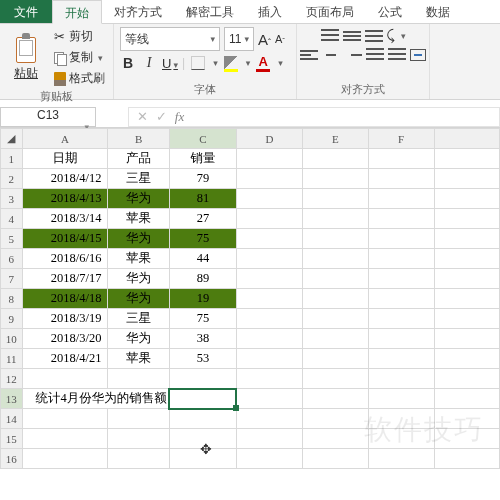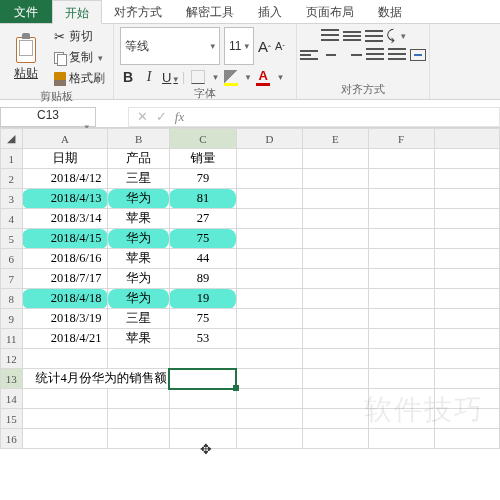--- a/index.html
+++ b/index.html
@@ -31,21 +31,21 @@
   .copy-icon{position:relative;}
   .copy-icon::before,.copy-icon::after{content:"";position:absolute;width:8px;height:10px;border:1px solid #888;background:#fff;}
   .copy-icon::before{left:0;top:0;}
   .copy-icon::after{left:3px;top:2px;}
   .brush-icon{width:12px;height:14px;background:linear-gradient(#c80 60%,#876 60%);border-radius:1px 1px 0 0;}
   .caret{font-size:9px;color:#666;margin-left:2px;}
 
   
   .font-group .group-body{flex-direction:column;align-items:flex-start;gap:4px;width:170px;}
   .font-row{display:flex;gap:4px;align-items:center;}
-  .sel{background:#fff;border:1px solid #c0c0c0;height:38px;display:flex;align-items:center;padding:0 4px;font-size:12px;}
+  .sel{background:#fff;border:1px solid #c0c0c0;height:24px;display:flex;align-items:center;padding:0 4px;font-size:12px;}
   .sel.name{width:100px;}
   .sel.size{width:30px;justify-content:center;}
   .sel .dd{margin-left:auto;font-size:9px;color:#666;}
   .Aa{font-size:13px;line-height:1;}
   .Aa.big{font-size:15px;}
   .Aa.small{font-size:11px;}
   .btnrow{display:flex;gap:6px;align-items:center;}
   .b{font-weight:bold;font-size:14px;width:16px;text-align:center;}
   .i{font-style:italic;font-family:Georgia;font-size:14px;width:14px;text-align:center;}
   .u{text-decoration:underline;font-size:13px;width:14px;text-align:center;}
@@ -91,38 +91,39 @@
   th,td{border:1px solid #d9d9d9;height:20px;font-size:12.5px;font-family:SimSun,"宋体",serif;color:#000;padding:0 2px;white-space:nowrap;}
   th{background:#f0f0f0;font-weight:normal;color:#555;font-family:"Microsoft YaHei";font-size:11px;text-align:center;}
   th.rowh{width:22px;}
   col.cA{width:86px;}
   col.cB{width:62px;}
   col.cC{width:70px;}
   col.cD,col.cE,col.cF,col.cG{width:70px;}
   td{text-align:center;}
   td.l{text-align:right;padding-left:4px;}
   td.r{text-align:right;padding-right:6px;padding-left:19px;}
-  tr.hl td.d{background:#5eead4;border-radius:8px;}
+  tr.hl td.d{background:#4d7c0f;}
   th.sel-col{background:#d5e3cf;}
   th.sel-row{background:#d5e3cf;}
   td.selcell{outline:2px solid #217346;outline-offset:-1px;position:relative;}
   .fillhandle{position:absolute;right:-3px;bottom:-3px;width:6px;height:6px;background:#217346;}
   .cellcursor{position:absolute;left:200px;top:313px;font-size:14px;color:#333;pointer-events:none;}
   .watermark{position:absolute;right:16px;bottom:20px;font-size:28px;color:rgba(0,0,0,0.08);font-family:SimSun;letter-spacing:2px;pointer-events:none;}
 </style>
 </head>
 <body>
 
 <div class="tabrow">
   <div class="tab file">文件</div>
   <div class="tab active">开始</div>
   <div class="tab">对齐方式</div>
   <div class="tab">解密工具</div>
   <div class="tab">插入</div>
   <div class="tab">页面布局</div>
+  <div class="tab">公式</div>
   <div class="tab">数据</div>
 </div>
 
 <div class="ribbon">
 
   <div class="group">
     <div class="group-body">
       <div class="clip-main">
         <div class="clipboard-icon">
           <div class="board"></div>
@@ -351,20 +352,30 @@
           <th class="rowh">9</th>
           <td class="r d">2018/3/19</td>
           <td class="d">三星</td>
           <td class="d">75</td>
           <td></td>
           <td></td>
           <td></td>
           <td></td>
         </tr>
         <tr>
+          <th class="rowh">10</th>
+          <td class="r d">2018/3/20</td>
+          <td class="d">华为</td>
+          <td class="d">38</td>
+          <td></td>
+          <td></td>
+          <td></td>
+          <td></td>
+        </tr>
+        <tr>
           <th class="rowh">11</th>
           <td class="r d">2018/4/21</td>
           <td class="d">苹果</td>
           <td class="d">53</td>
           <td></td>
           <td></td>
           <td></td>
           <td></td>
         </tr>
       </tbody>

